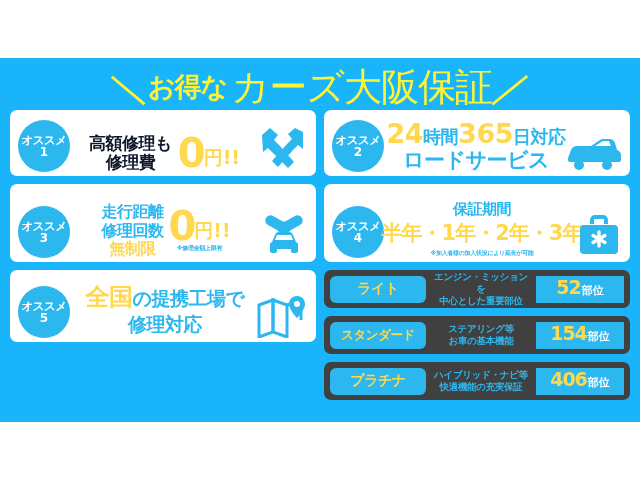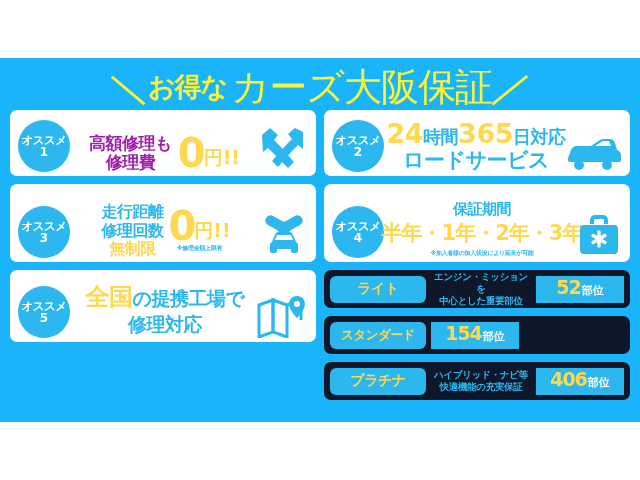--- a/index.html
+++ b/index.html
@@ -48,21 +48,21 @@
   .badge .bt{font-size:11.5px;font-weight:bold;letter-spacing:-0.5px;}
   .badge .bn{font-size:12px;font-weight:bold;}
 
   .body{flex:1 1 auto;min-width:0;display:flex;align-items:center;justify-content:center;}
   .icon{flex:0 0 auto;display:flex;align-items:center;justify-content:center;}
 
   .blue{color:#2cb7ef;}
   .yellow{color:#ffd84d;}
 
   
-  .p1-txt{font-size:17px;font-weight:bold;line-height:1.12;color:#a21caf;text-align:center;letter-spacing:-0.5px;}
+  .p1-txt{font-size:17px;font-weight:bold;line-height:1.12;color:#0f172a;text-align:center;letter-spacing:-0.5px;}
   .zero{font-size:40px;font-weight:bold;color:#ffd84d;line-height:0.9;letter-spacing:-2px;}
   .yen{font-size:19px;font-weight:bold;color:#ffd84d;}
   .p1-num{display:flex;align-items:flex-end;margin:0 3px 0 6px;}
 
   
   .p2-l1{font-size:18px;font-weight:bold;line-height:1.1;letter-spacing:-0.5px;white-space:nowrap;}
   .p2-l1 .big{font-size:27px;}
   .p2-l2{font-size:21px;font-weight:bold;color:#2cb7ef;line-height:1.1;letter-spacing:-0.5px;text-align:center;}
 
   
@@ -73,21 +73,21 @@
   .p4-l1{font-size:15px;font-weight:bold;color:#2cb7ef;text-align:center;letter-spacing:-0.5px;}
   .p4-l2{font-size:21px;font-weight:bold;color:#ffd84d;text-align:center;letter-spacing:-1px;white-space:nowrap;}
   .p4-note{font-size:6px;font-weight:bold;color:#2cb7ef;text-align:center;letter-spacing:-0.3px;white-space:nowrap;margin-top:2px;}
 
   
   .p5-l1{font-size:19px;font-weight:bold;line-height:1.15;letter-spacing:-0.5px;white-space:nowrap;margin-top:20px;}
   .p5-l1 .big{font-size:24px;}
   .p5-l2{font-size:19px;font-weight:bold;color:#2cb7ef;text-align:center;letter-spacing:-0.5px;}
 
   
-  .planwrap{background:#0f172a;border-radius:7px;height:38px;display:flex;align-items:center;
+  .planwrap{background:#404040;border-radius:7px;height:38px;display:flex;align-items:center;
             box-sizing:border-box;padding:0 6px;gap:5px;}
   .pill{flex:0 0 96px;height:27px;border-radius:6px;background:#2cb7ef;color:#ffd84d;
         font-size:14px;font-weight:bold;display:flex;align-items:center;justify-content:center;letter-spacing:-0.5px;}
   .pill.sm{font-size:12.5px;}
   .pdesc{flex:1 1 auto;text-align:center;color:#2cb7ef;font-size:9.5px;font-weight:bold;line-height:1.25;letter-spacing:-0.3px;}
   .pcount{flex:0 0 88px;height:27px;border-radius:0;background:#2cb7ef;display:flex;align-items:baseline;
           justify-content:center;gap:1px;}
   .pcount .n{color:#ffd84d;font-size:19px;font-weight:bold;letter-spacing:-1px;}
   .pcount .u{color:#fff;font-size:11px;font-weight:bold;}
 </style>
@@ -245,20 +245,24 @@
             <div>中心とした重要部位</div>
           </div>
           <div class="pcount">
             <span class="n">52</span>
             <span class="u">部位</span>
           </div>
         </div>
 
         <div class="planwrap">
           <div class="pill sm">スタンダード</div>
+          <div class="pdesc">
+            <div>ステアリング等</div>
+            <div>お車の基本機能</div>
+          </div>
           <div class="pcount">
             <span class="n">154</span>
             <span class="u">部位</span>
           </div>
         </div>
 
         <div class="planwrap">
           <div class="pill">プラチナ</div>
           <div class="pdesc">
             <div>ハイブリッド・ナビ等</div>

